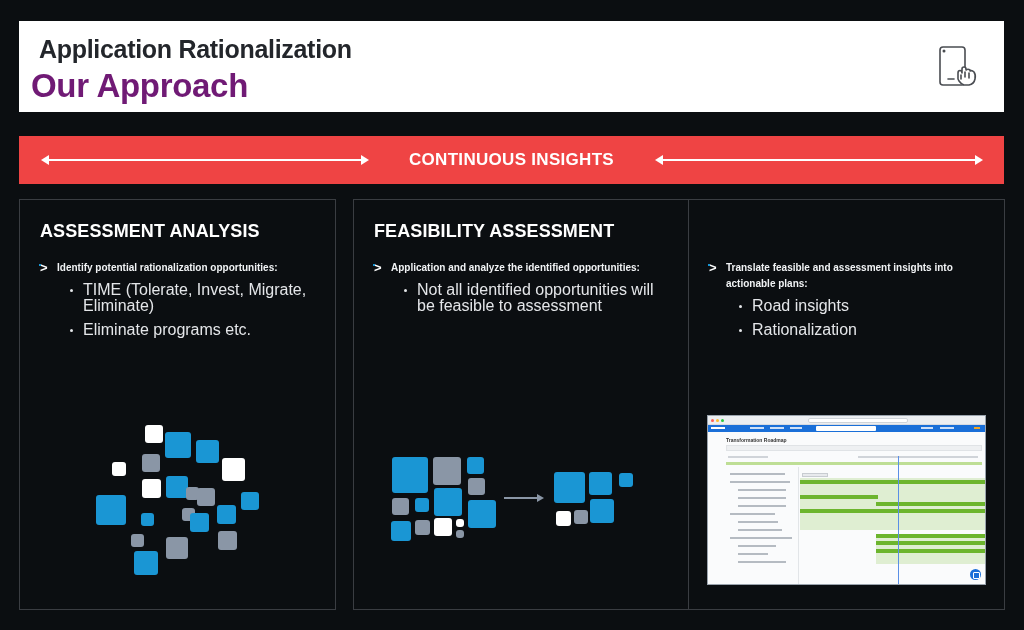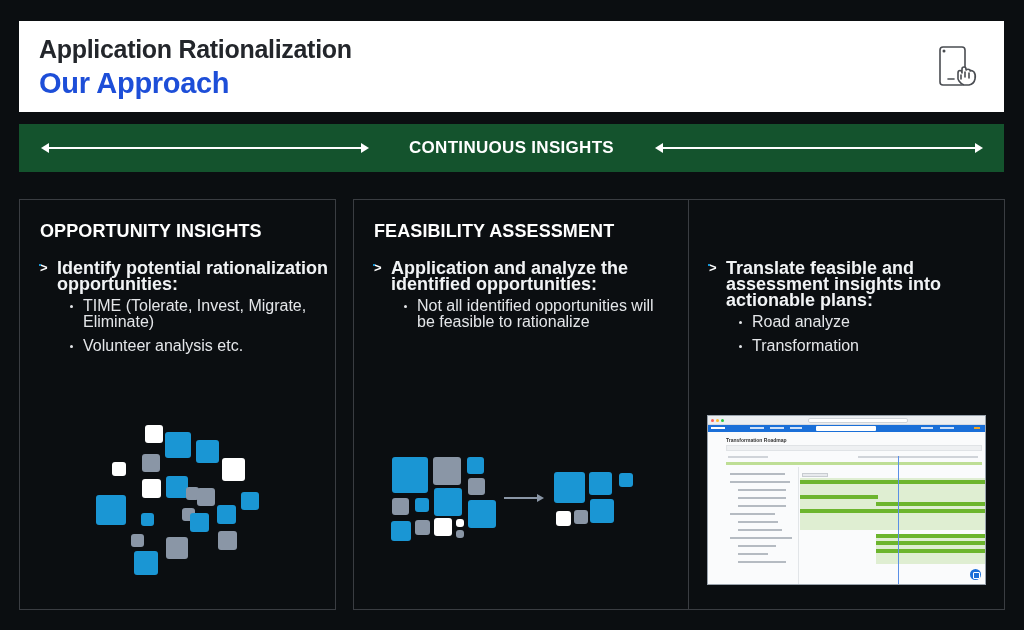--- a/index.html
+++ b/index.html
@@ -1,33 +1,33 @@
 <!DOCTYPE html>
 <html><head>
 <meta charset="utf-8">
 <style>
   * { box-sizing: border-box; margin: 0; padding: 0; }
   html, body { width: 1024px; height: 630px; background: #0b0e11; overflow: hidden; }
   body { position: relative; font-family: "Liberation Sans", "DejaVu Sans", sans-serif; }
 
   .header { position: absolute; left: 19px; top: 21px; width: 985px; height: 91px; background: #ffffff; }
   .header .title { position: absolute; left: 20px; top: 14px; font-size: 25px; font-weight: bold; color: #23262b; letter-spacing: -0.3px; }
-  .header .subtitle { position: absolute; left: 20px; top: 46px; font-size: 29px; font-weight: bold; color: #1d4ed8; letter-spacing: -0.3px; }
+  .header .subtitle { position: absolute; left: 12px; top: 46px; font-size: 33px; font-weight: bold; color: #701a75; letter-spacing: -0.3px; }
   .header .tablet { position: absolute; left: 918px; top: 24px; width: 44px; height: 44px; }
 
-  .insights { position: absolute; left: 19px; top: 124px; width: 985px; height: 48px; background: #14532d; }
+  .insights { position: absolute; left: 19px; top: 136px; width: 985px; height: 48px; background: #ef4444; }
   .insights .label { position: absolute; left: 0; right: 0; top: 14px; text-align: center; color: #ffffff; font-weight: bold; font-size: 17px; letter-spacing: 0.3px; }
   .insights svg { position: absolute; top: 18px; height: 12px; }
 
   .card { position: absolute; top: 199px; height: 411px; border: 1px solid #3a3d42; background: #0b0e11; }
   .card .card-title { position: absolute; left: 20px; top: 21px; font-size: 18px; font-weight: bold; color: #ffffff; letter-spacing: 0.1px; white-space: nowrap; }
   .card .lead { position: absolute; left: 20px; top: 60px; width: 290px; }
   .lead .chev { position: absolute; left: 0; top: 0; color: #ffffff; font-size: 13px; font-weight: bold; }
   .lead .chev::before { content: ""; position: absolute; left: -1px; top: 4px; width: 2px; height: 2px; background: #1a96d4; }
-  .lead .lead-text { display: block; margin-left: 17px; font-size: 18px; font-weight: bold; color: #f1f3f5; line-height: 16px; }
+  .lead .lead-text { display: block; margin-left: 17px; font-size: 10px; font-weight: bold; color: #f1f3f5; line-height: 16px; }
   .bullets { list-style: none; margin-left: 30px; margin-top: 6px; }
   .bullets li { position: relative; font-size: 16px; color: #e4e6e9; line-height: 16px; padding-left: 13px; margin-bottom: 8px; }
   .bullets li::before { content: ""; position: absolute; left: 0; top: 7px; width: 3px; height: 3px; border-radius: 50%; background: #e4e6e9; }
 
   .sq { position: absolute; border-radius: 3px; }
   .b { background: #1a96d4; }
   .g { background: #8a96a6; }
   .w { background: #ffffff; }
 
   
@@ -73,27 +73,27 @@
   </svg>
   <div class="label">CONTINUOUS INSIGHTS</div>
   <svg style="left:636px;width:328px" viewBox="0 0 328 12" preserveAspectRatio="none">
     <line x1="6" y1="6" x2="322" y2="6" stroke="#fff" stroke-width="2"></line>
     <polygon points="0,6 8,1 8,11" fill="#fff"></polygon>
     <polygon points="328,6 320,1 320,11" fill="#fff"></polygon>
   </svg>
 </div>
 
 <div class="card" style="left:19px;width:317px">
-  <div class="card-title">OPPORTUNITY INSIGHTS</div>
+  <div class="card-title">ASSESSMENT ANALYSIS</div>
   <div class="lead">
     <span class="chev">&gt;</span>
     <span class="lead-text">Identify potential rationalization opportunities:</span>
     <ul class="bullets">
       <li>TIME (Tolerate, Invest, Migrate, Eliminate)</li>
-      <li>Volunteer analysis etc.</li>
+      <li>Eliminate programs etc.</li>
     </ul>
   </div>
   <div>
     <div class="sq w" style="left:125px;top:225px;width:18px;height:18px"></div>
     <div class="sq b" style="left:145px;top:232px;width:26px;height:26px"></div>
     <div class="sq b" style="left:176px;top:240px;width:23px;height:23px"></div>
     <div class="sq w" style="left:92px;top:262px;width:14px;height:14px"></div>
     <div class="sq g" style="left:122px;top:254px;width:18px;height:18px"></div>
     <div class="sq w" style="left:202px;top:258px;width:23px;height:23px"></div>
     <div class="sq w" style="left:122px;top:279px;width:19px;height:19px"></div>
@@ -112,21 +112,21 @@
     <div class="sq b" style="left:114px;top:351px;width:24px;height:24px"></div>
   </div>
 </div>
 
 <div class="card" style="left:353px;width:378px">
   <div class="card-title">FEASIBILITY ASSESSMENT</div>
   <div class="lead">
     <span class="chev">&gt;</span>
     <span class="lead-text">Application and analyze the identified opportunities:</span>
     <ul class="bullets">
-      <li>Not all identified opportunities will be feasible to rationalize</li>
+      <li>Not all identified opportunities will be feasible to assessment</li>
     </ul>
   </div>
   <div>
 
     <div class="sq b" style="left:38px;top:257px;width:36px;height:36px"></div>
     <div class="sq g" style="left:79px;top:257px;width:28px;height:28px"></div>
     <div class="sq b" style="left:113px;top:257px;width:17px;height:17px"></div>
     <div class="sq g" style="left:114px;top:278px;width:17px;height:17px"></div>
     <div class="sq g" style="left:38px;top:298px;width:17px;height:17px"></div>
     <div class="sq b" style="left:61px;top:298px;width:14px;height:14px"></div>
@@ -150,22 +150,22 @@
     <div class="sq g" style="left:220px;top:310px;width:14px;height:14px"></div>
     <div class="sq b" style="left:236px;top:299px;width:24px;height:24px"></div>
   </div>
 </div>
 
 <div class="card" style="left:688px;width:317px">
   <div class="lead">
     <span class="chev">&gt;</span>
     <span class="lead-text">Translate feasible and assessment insights into actionable plans:</span>
     <ul class="bullets">
-      <li>Road analyze</li>
-      <li>Transformation</li>
+      <li>Road insights</li>
+      <li>Rationalization</li>
     </ul>
   </div>
 
   <div class="shot">
     <div class="chrome">
       <span class="dot" style="left:3px;background:#ff5f57"></span>
       <span class="dot" style="left:8px;background:#febc2e"></span>
       <span class="dot" style="left:13px;background:#28c840"></span>
       <span class="url"></span>
     </div>

